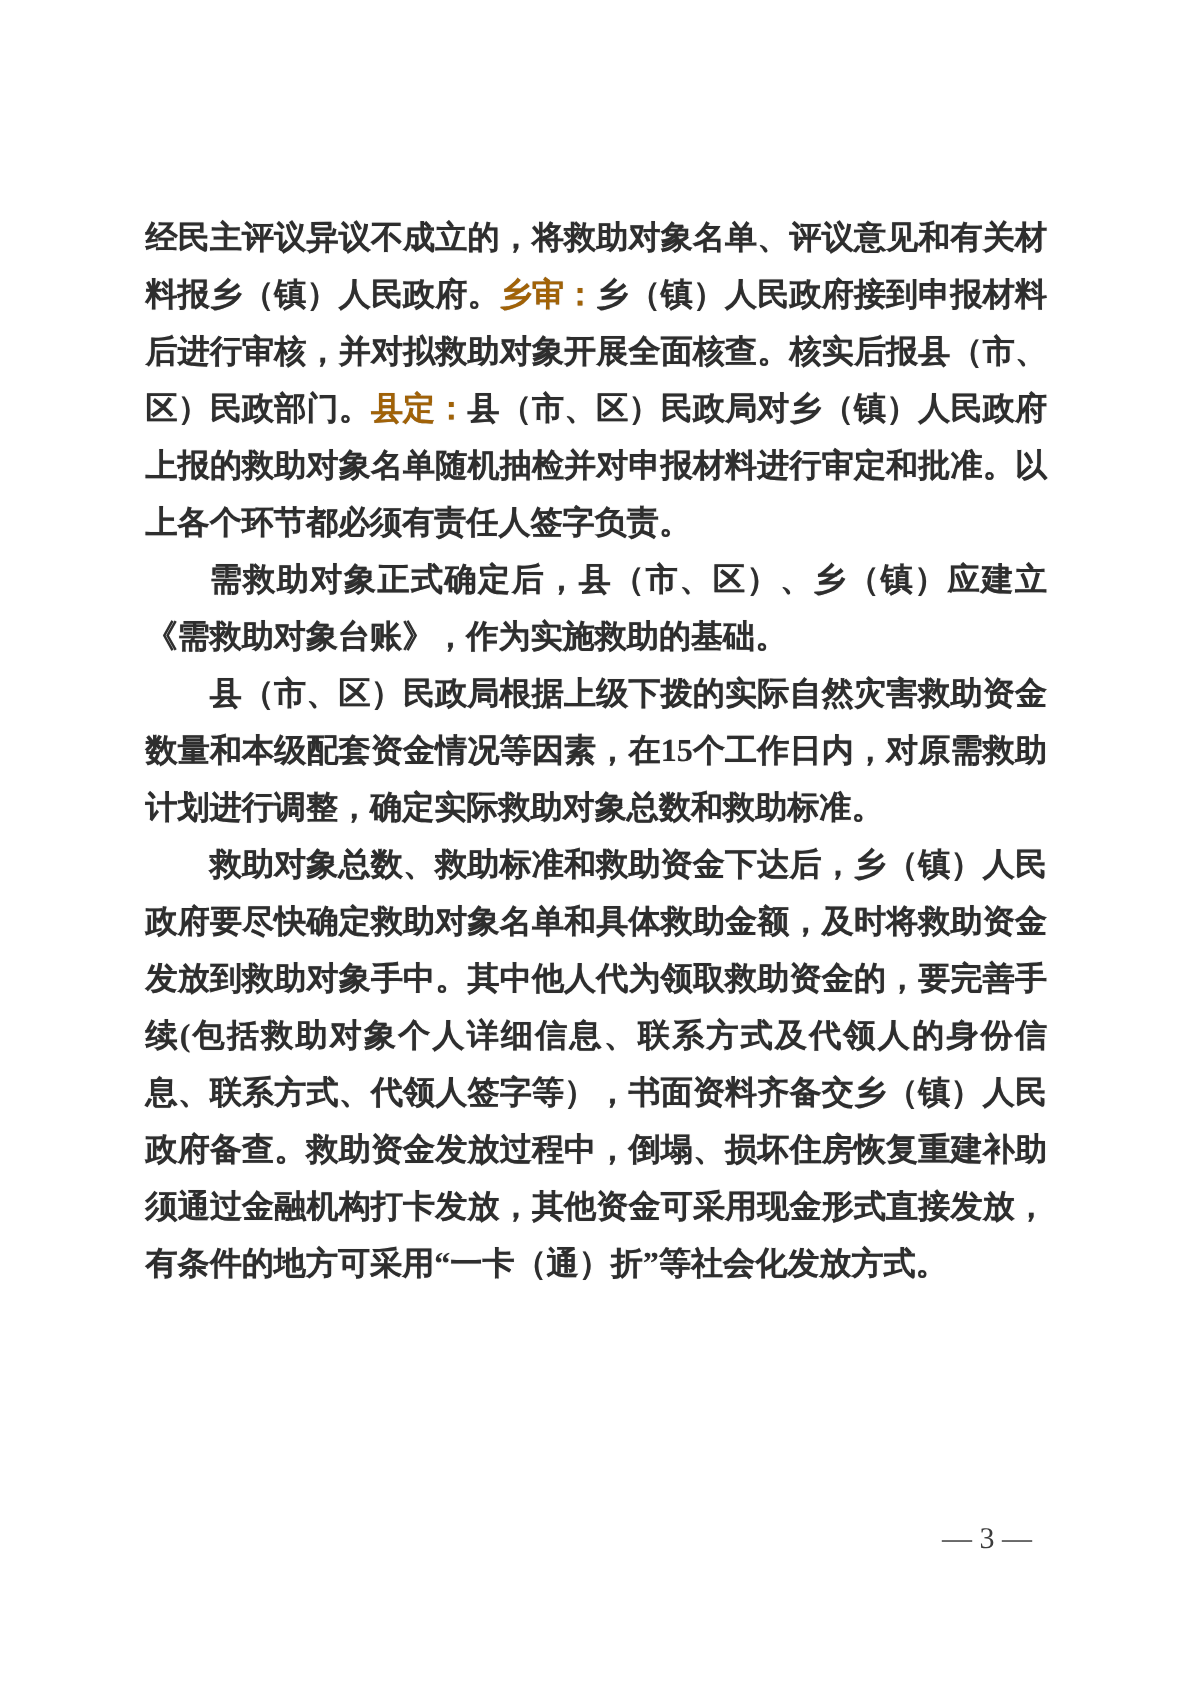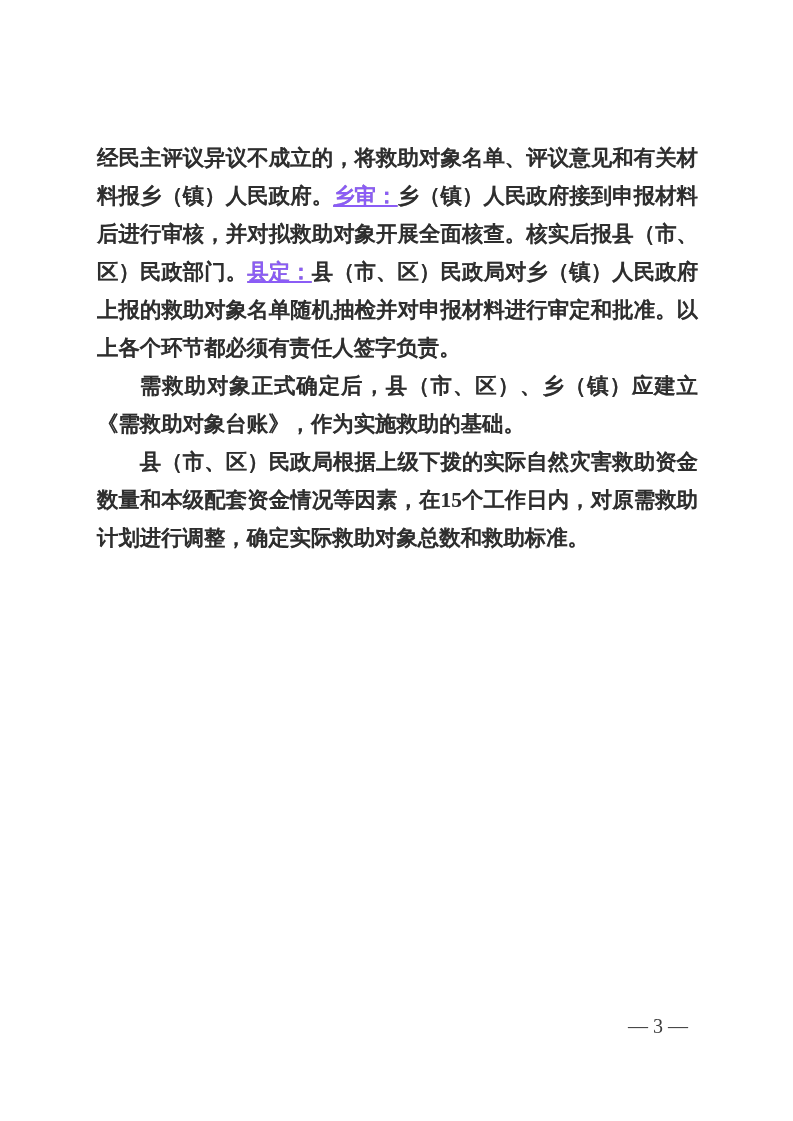--- a/index.html
+++ b/index.html
@@ -32,22 +32,21 @@
     letter-spacing: 0;
     text-shadow: 0 0 0.5px rgba(46,46,46,0.45);
   }
   p.para.indent {
     text-indent: 2em;
   }
   p.para.heading,
   .bold-run {
     font-family: "Liberation Sans", "DejaVu Sans", sans-serif;
     font-weight: 700;
-    color: #8b5cf6;
-    text-decoration: underline;
+    color: #a16207;
   }
   .text-run {
     font-weight: bold;
   }
   .page-number {
     position: absolute;
     top: 1013px;
     left: 618px;
     width: 80px;
     font-family: "Liberation Serif", "DejaVu Serif", serif;
@@ -59,15 +58,16 @@
   }
 </style>
 </head>
 <body>
 
 <div class="page">
   <div class="doc-body" id="doc-body">
       <p class="para"><span class="text-run">经民主评议异议不成立的，将救助对象名单、评议意见和有关材料报乡（镇）人民政府。</span><span class="bold-run">乡审：</span><span class="text-run">乡（镇）人民政府接到申报材料后进行审核，并对拟救助对象开展全面核查。核实后报县（市、区）民政部门。</span><span class="bold-run">县定：</span><span class="text-run">县（市、区）民政局对乡（镇）人民政府上报的救助对象名单随机抽检并对申报材料进行审定和批准。以上各个环节都必须有责任人签字负责。</span></p>
       <p class="para indent"><span class="text-run">需救助对象正式确定后，县（市、区）、乡（镇）应建立《需救助对象台账》，作为实施救助的基础。</span></p>
       <p class="para indent"><span class="text-run">县（市、区）民政局根据上级下拨的实际自然灾害救助资金数量和本级配套资金情况等因素，在15个工作日内，对原需救助计划进行调整，确定实际救助对象总数和救助标准。</span></p>
+      <p class="para indent"><span class="text-run">救助对象总数、救助标准和救助资金下达后，乡（镇）人民政府要尽快确定救助对象名单和具体救助金额，及时将救助资金发放到救助对象手中。其中他人代为领取救助资金的，要完善手续(包括救助对象个人详细信息、联系方式及代领人的身份信息、联系方式、代领人签字等），书面资料齐备交乡（镇）人民政府备查。救助资金发放过程中，倒塌、损坏住房恢复重建补助须通过金融机构打卡发放，其他资金可采用现金形式直接发放，有条件的地方可采用“一卡（通）折”等社会化发放方式。</span></p>
     </div>
   <div class="page-number">— 3 —</div>
 </div>
 
 </body></html>

